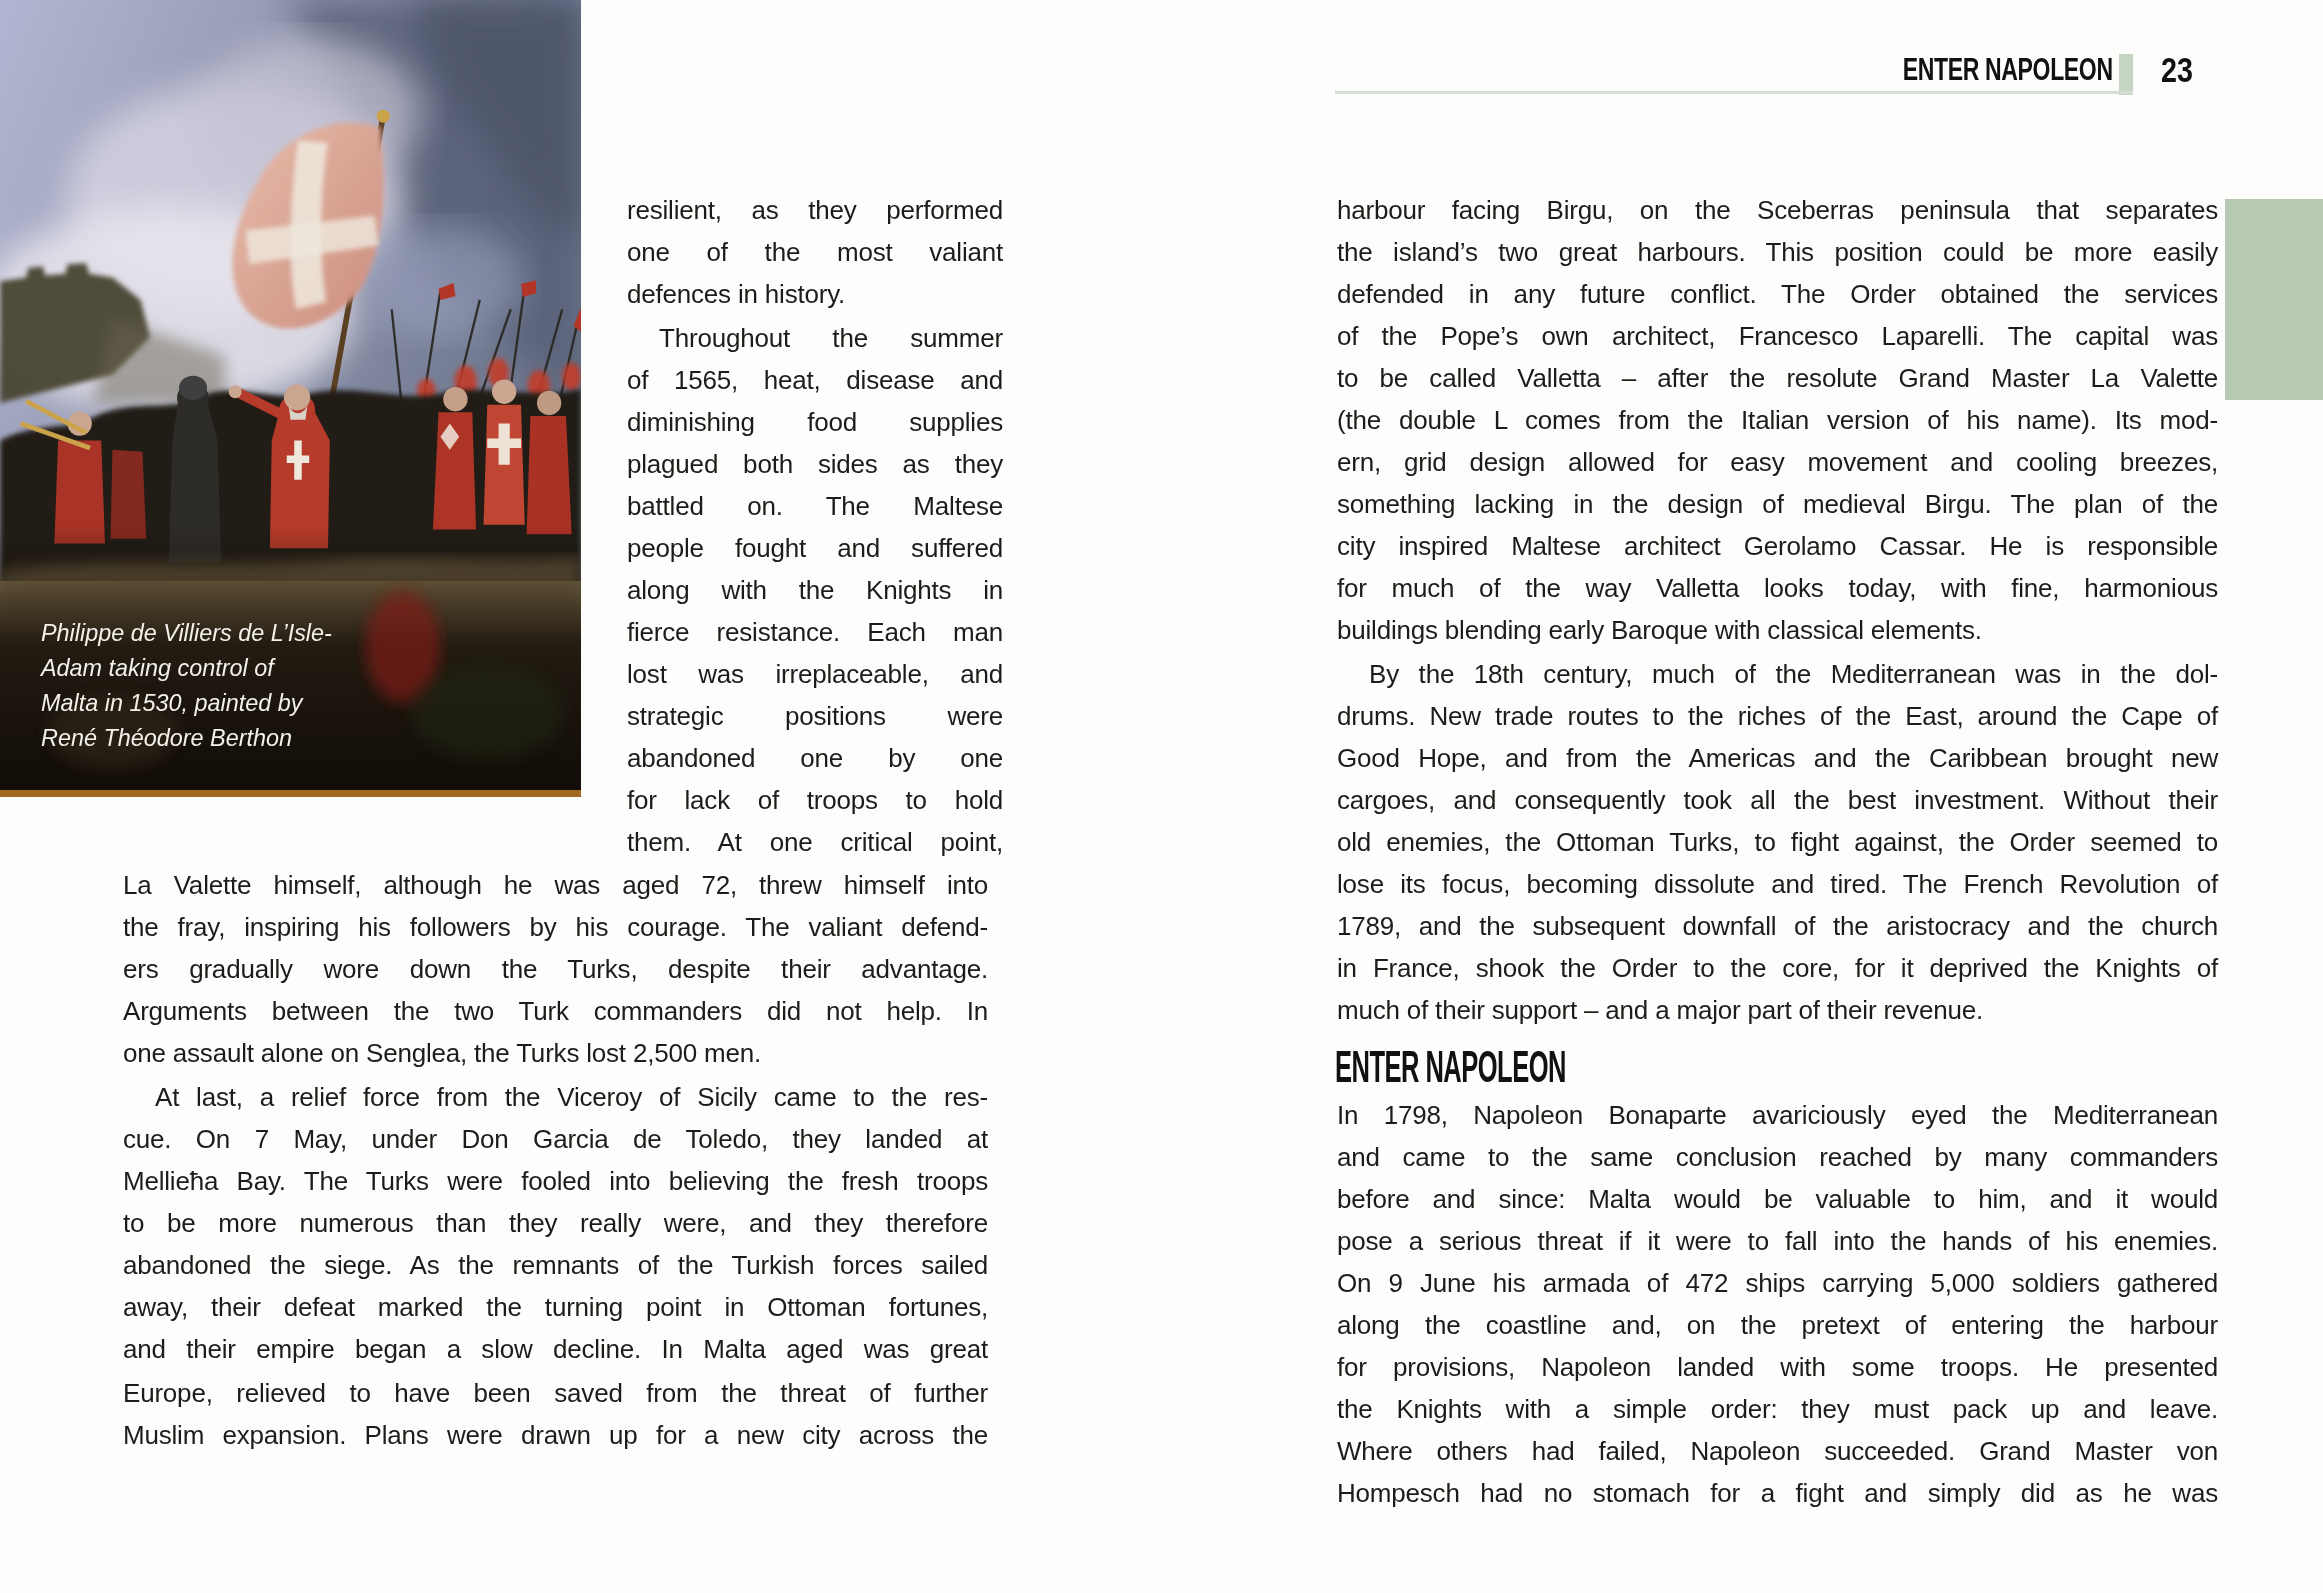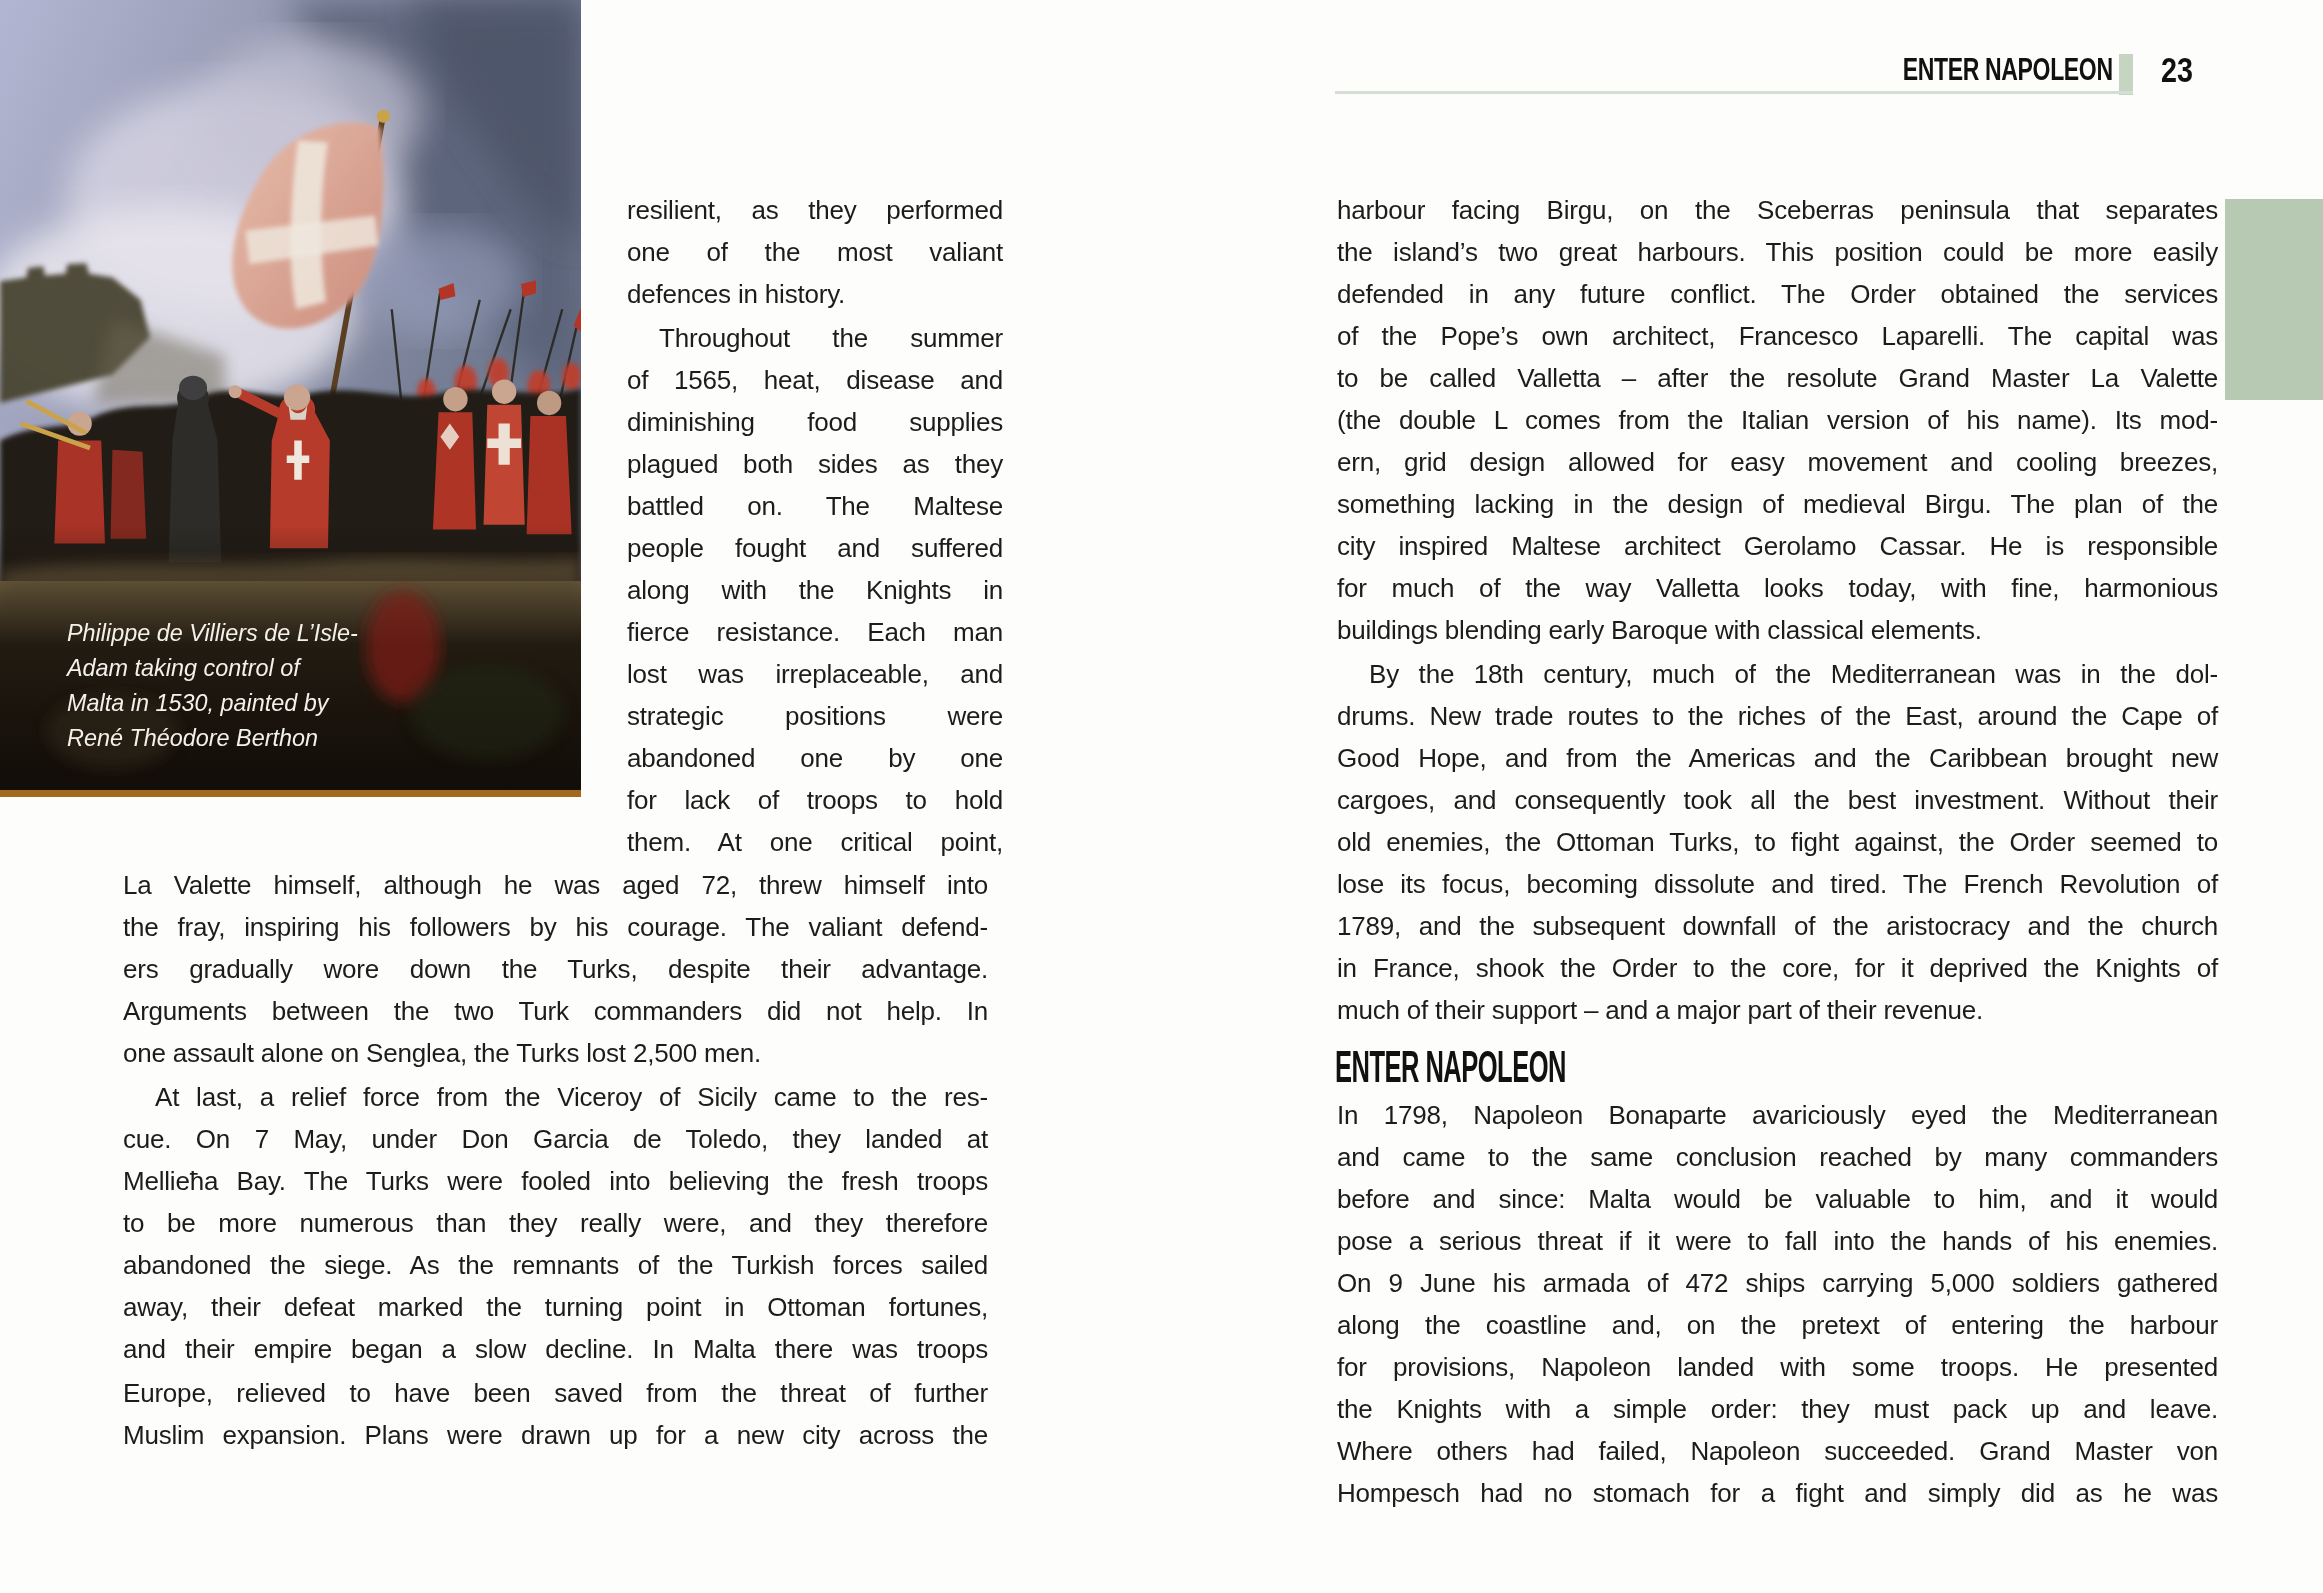--- a/index.html
+++ b/index.html
@@ -12,21 +12,21 @@
   .tline.ind{text-indent:32px;}
   .para{margin:2px;}
   
   .col-narrow{position:absolute;left:625px;top:187px;width:380px;}
   .col-wide{position:absolute;left:121px;top:862px;width:869px;}
   .col-right{position:absolute;left:1335px;top:187px;width:885px;}
   
   .figure{position:absolute;left:0;top:0;width:581px;height:790px;
     border-bottom:7.5px solid #a26a1e;}
   .figure svg{display:block;width:581px;height:790px;}
-  .caption{position:absolute;left:67px;top:616px;width:394px;
+  .caption{position:absolute;left:41px;top:616px;width:394px;
     font-style:italic;font-size:23.4px;line-height:35px;color:#f3f1ea;}
   .caption div{white-space:nowrap;}
   
   .header-rule{position:absolute;left:1335px;top:91px;width:798px;height:2.8px;background:#d6ddd4;}
   .header-bar{position:absolute;left:2119px;top:54px;width:14px;height:41px;background:#c6d4c2;}
   .header-title{position:absolute;right:211px;top:51px;font-size:32px;font-weight:bold;
     letter-spacing:-0.5px;color:#111;transform:scaleX(0.72);transform-origin:right center;white-space:nowrap;}
   .page-number{position:absolute;left:2161px;top:50px;font-size:35px;font-weight:bold;color:#111;
     transform:scaleX(0.82);transform-origin:left center;}
   
@@ -197,21 +197,21 @@
           <div class="tline">Arguments between the two Turk commanders did not help. In</div>
           <div class="tline end">one assault alone on Senglea, the Turks lost 2,500 men.</div>
         </div>
         <div class="para">
           <div class="tline ind">At last, a relief force from the Viceroy of Sicily came to the res-</div>
           <div class="tline">cue. On 7 May, under Don Garcia de Toledo, they landed at</div>
           <div class="tline">Mellieħa Bay. The Turks were fooled into believing the fresh troops</div>
           <div class="tline">to be more numerous than they really were, and they therefore</div>
           <div class="tline">abandoned the siege. As the remnants of the Turkish forces sailed</div>
           <div class="tline">away, their defeat marked the turning point in Ottoman fortunes,</div>
-          <div class="tline">and their empire began a slow decline. In Malta there was troops</div>
+          <div class="tline">and their empire began a slow decline. In Malta aged was great</div>
         </div>
         <div class="para">
           <div class="tline">Europe, relieved to have been saved from the threat of further</div>
           <div class="tline">Muslim expansion. Plans were drawn up for a new city across the</div>
         </div>
       </div>
   </section>
 
   <section>
 

